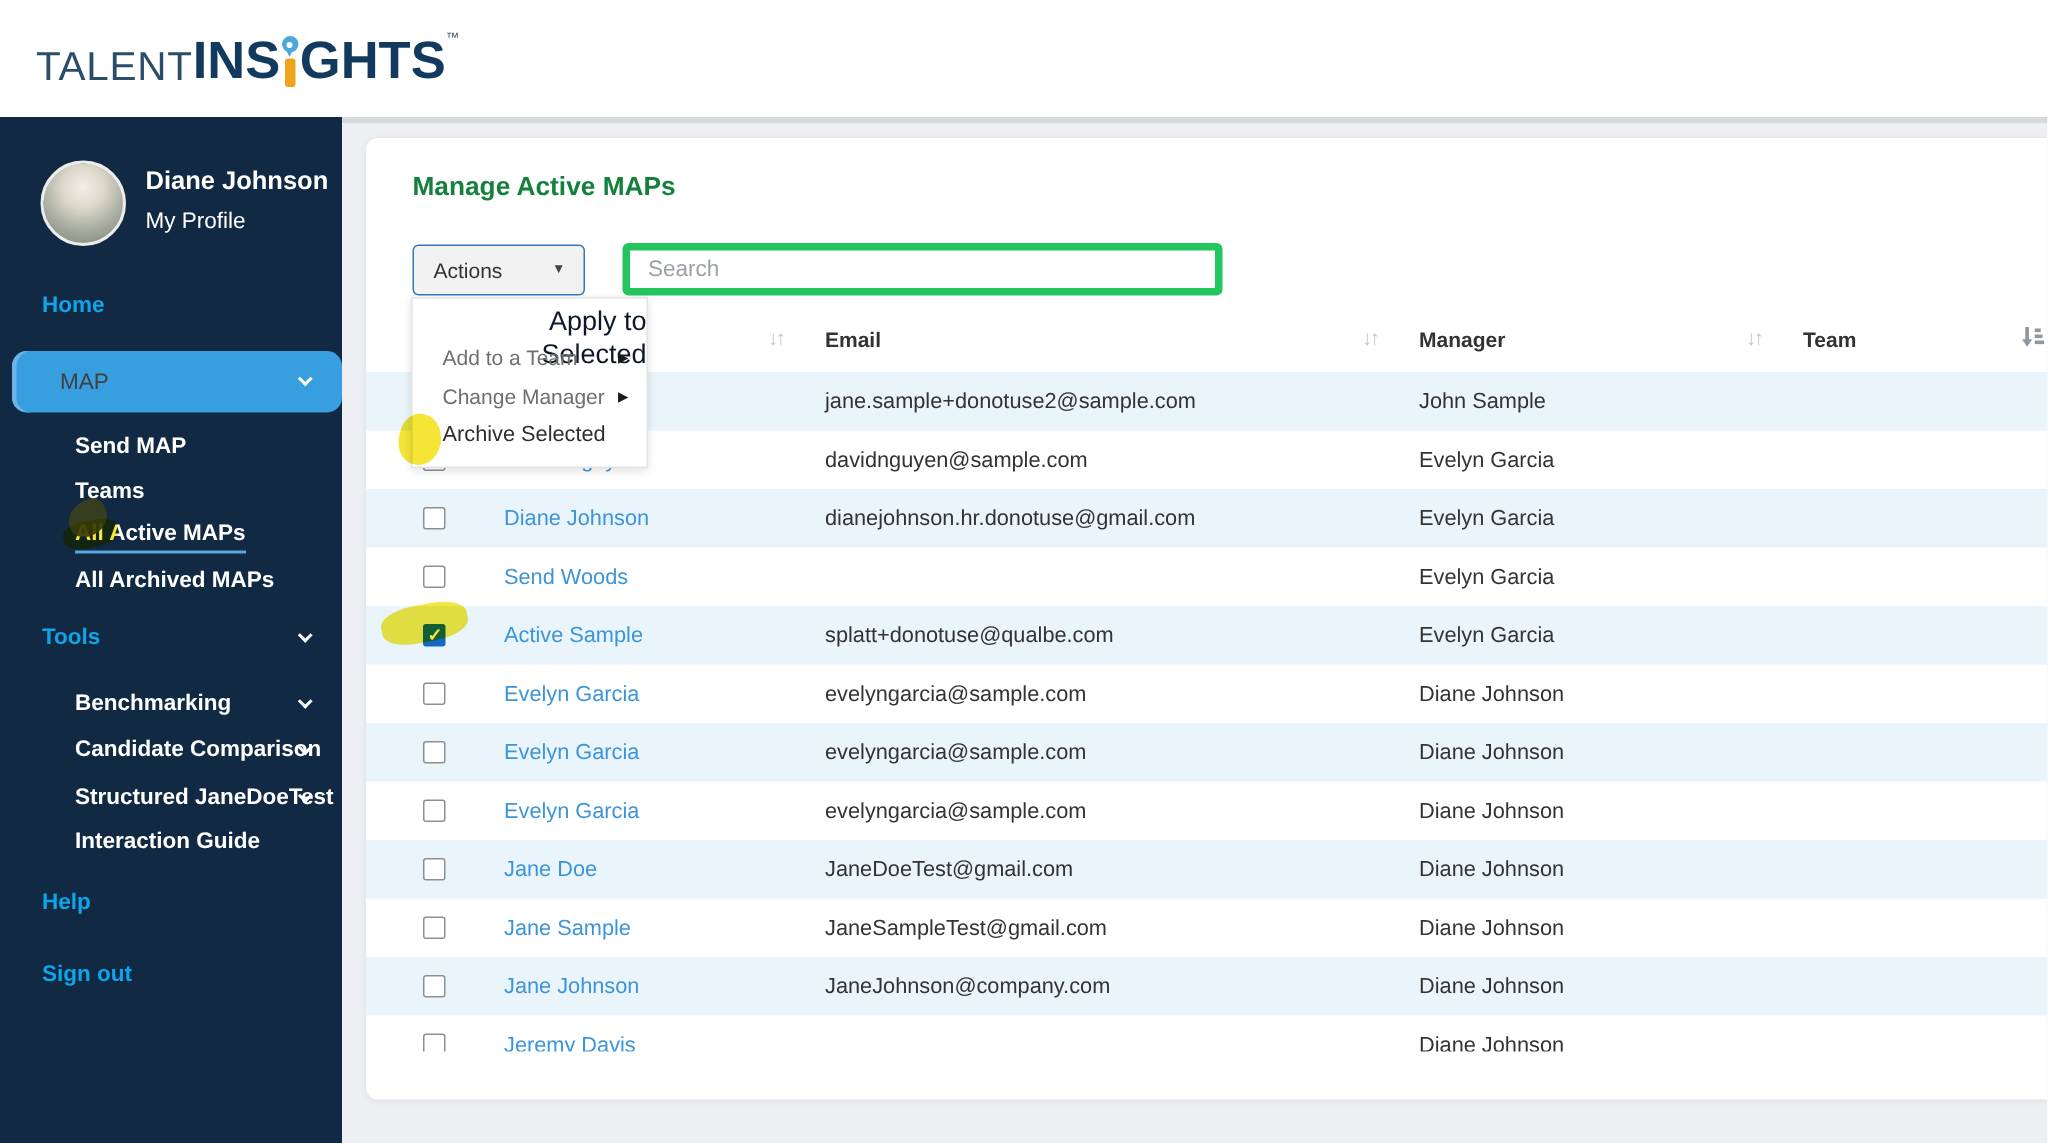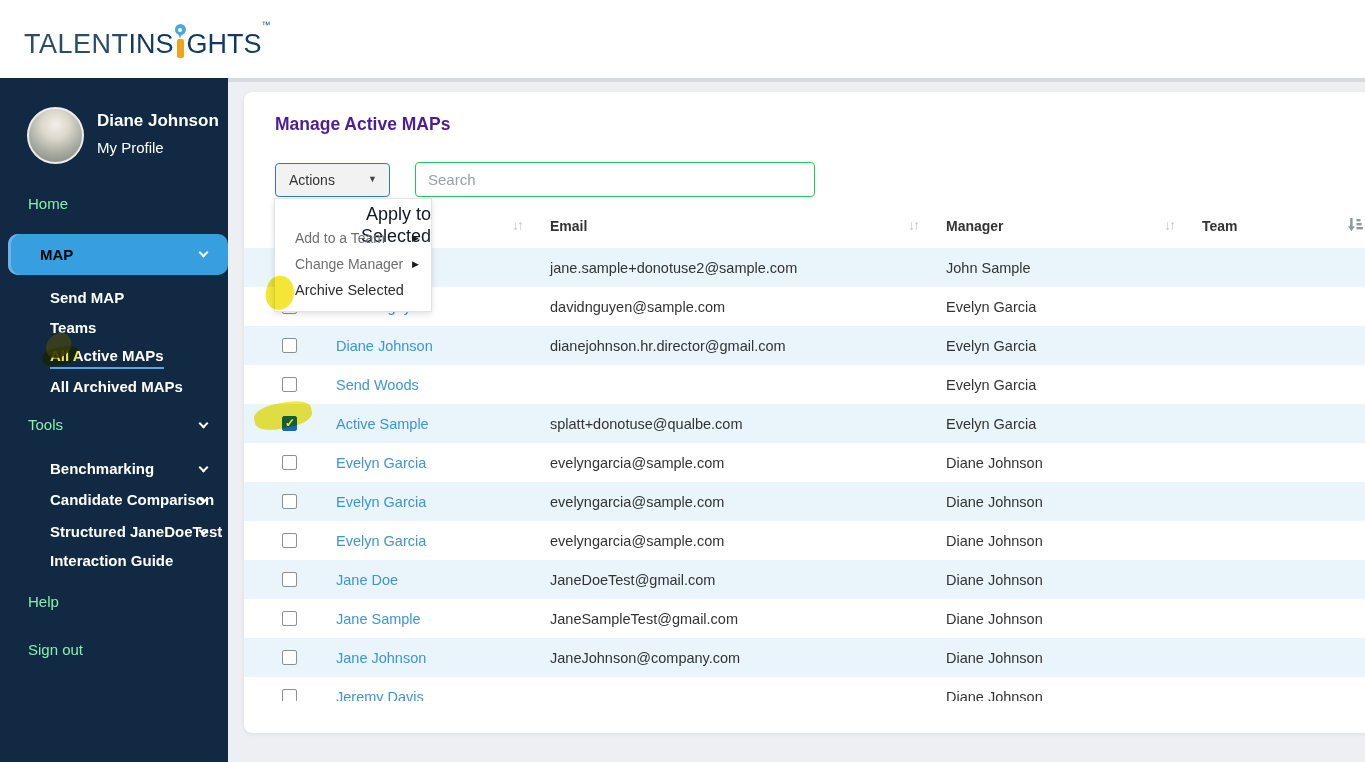--- a/index.html
+++ b/index.html
@@ -5,57 +5,57 @@
   * { margin:0; padding:0; box-sizing:border-box; }
   html,body { width:1365px; height:762px; }
   body {
     position:relative; overflow:hidden; background:#ffffff;
     font-family:"Liberation Sans", sans-serif; color:#333;
   }
   
   .topbar { position:absolute; left:0; top:0; width:1365px; height:78px; background:#fff; z-index:5; }
   .logo { position:absolute; left:24px; top:16px; display:flex; align-items:flex-end; height:46px; }
   .logo .lt-thin  { font-size:27px; font-weight:400; color:#2a4d68; letter-spacing:.5px; line-height:1; padding-bottom:4px; }
-  .logo .lt-bold  { font-size:27px; font-weight:400; color:#123a5e; line-height:1; padding-bottom:4px; }
+  .logo .lt-bold  { font-size:35px; font-weight:700; color:#123a5e; line-height:1; padding-bottom:4px; }
   .logo-i { display:flex; flex-direction:column; align-items:center; margin:0 1px 4px; }
   .logo-pin { width:11px; height:11px; border-radius:50%; background:#4aa9da; position:relative; }
   .logo-pin::after { content:""; position:absolute; left:3.5px; top:3.5px; width:4px; height:4px; border-radius:50%; background:#fff; }
   .logo-pin::before { content:""; position:absolute; left:3px; top:10px; border-left:2.5px solid transparent; border-right:2.5px solid transparent; border-top:4px solid #4aa9da; }
   .logo-stem { width:7px; height:19px; background:#f0a41d; border-radius:2px; margin-top:4px; }
   .logo .tm { font-size:9px; color:#2a4d68; align-self:flex-start; margin-top:4px; }
 
   
   .sidebar { position:absolute; left:0; top:78px; width:228px; height:684px; background:#112942; z-index:6; }
   .avatar { position:absolute; left:27px; top:29px; width:57px; height:57px; border-radius:50%;
             border:2px solid #ececec;
             background:radial-gradient(circle at 50% 30%, #f2efe9 0%, #ddd8cb 30%, #a9aca1 62%, #79816f 100%); }
   .profile-name { position:absolute; left:97px; top:33px; font-size:17px; font-weight:700; color:#fff; }
   .profile-link { position:absolute; left:97px; top:61px; font-size:15px; color:#ffffff; cursor:pointer; }
-  .side-item { position:absolute; left:28px; font-size:15px; font-weight:400; color:#86efac; cursor:pointer; }
+  .side-item { position:absolute; left:28px; font-size:15px; font-weight:700; color:#0ea5e9; cursor:pointer; }
   .side-sub  { position:absolute; left:50px; font-size:15px; font-weight:700; color:#fff; cursor:pointer; }
   .side-sub.active { border-bottom:2px solid #57a6e0; padding-bottom:3px; }
   .map-pill { position:absolute; left:8px; top:156px; width:220px; height:41px; background:#379ee0;
               border-radius:10px; box-shadow:inset 3px 0 0 #6db4e6; cursor:pointer; }
-  .map-pill .map-label { position:absolute; left:32px; top:12px; font-size:15px; font-weight:700; color:#000000; }
+  .map-pill .map-label { position:absolute; left:32px; top:12px; font-size:15px; font-weight:400; color:#404040; }
   .chev { display:inline-block; width:7px; height:7px; border-right:2px solid #fff; border-bottom:2px solid #fff; transform:rotate(45deg); }
   .chev-abs { position:absolute; right:21px; }
 
   
   .main-bg { position:absolute; left:228px; top:78px; width:1137px; height:684px; background:#edeff2; z-index:1; }
   .main-bg .strip { position:absolute; left:0; top:0; width:100%; height:4px; background:#d7dadd; }
 
   
   .card { position:absolute; left:244px; top:92px; width:1121px; height:641px; background:#fff;
           border-radius:8px 0 0 8px; box-shadow:0 1px 4px rgba(0,0,0,.08); z-index:2; }
-  .page-title { position:absolute; left:31px; top:22px; font-size:17.5px; font-weight:700; color:#4c1d95; }
+  .page-title { position:absolute; left:31px; top:22px; font-size:17.5px; font-weight:700; color:#15803d; }
   .actions-btn { position:absolute; left:31px; top:71px; width:115px; height:34px; background:#f2f2f2;
                  border:1px solid #3279b7; border-radius:4px; cursor:pointer; }
   .actions-btn .lbl { position:absolute; left:13px; top:8px; font-size:14px; color:#333; }
   .actions-btn .caret { position:absolute; right:12px; top:10px; font-size:9px; color:#444; }
-  .search-box { position:absolute; left:171px; top:70px; width:400px; height:35px; border:1px solid #22c55e;
+  .search-box { position:absolute; left:171px; top:70px; width:400px; height:35px; border:5px solid #22c55e;
                 border-radius:4px; padding:0 12px; font-size:15px; color:#333; outline:none;
                 font-family:"Liberation Sans", sans-serif; }
   .search-box::placeholder { color:#9aa0a6; }
 
   
   .thead { position:absolute; left:0; top:112px; width:1121px; height:44px; }
   .th-label { position:absolute; top:14px; font-size:14px; font-weight:700; color:#333; cursor:pointer; }
   .sort-ic { position:absolute; top:13px; font-size:14px; letter-spacing:-2px; color:#c3c7cb; cursor:pointer; }
   .sort-amount { position:absolute; right:2px; top:13px; cursor:pointer; }
 
@@ -191,21 +191,21 @@
       <span class="cell c-name">David Nguyen</span>
       <span class="cell c-email">davidnguyen@sample.com</span>
       <span class="cell c-mgr">Evelyn Garcia</span>
       <span class="cell c-team"></span>
     </div>
     <div class="trow">
       <span class="cell c-check">
           <span class="cb"></span>
         </span>
       <span class="cell c-name">Diane Johnson</span>
-      <span class="cell c-email">dianejohnson.hr.director@gmail.com</span>
+      <span class="cell c-email">dianejohnson.hr.donotuse@gmail.com</span>
       <span class="cell c-mgr">Evelyn Garcia</span>
       <span class="cell c-team"></span>
     </div>
     <div class="trow">
       <span class="cell c-check">
           <span class="cb"></span>
         </span>
       <span class="cell c-name">Send Woods</span>
       <span class="cell c-mgr">Evelyn Garcia</span>
       <span class="cell c-team"></span>

